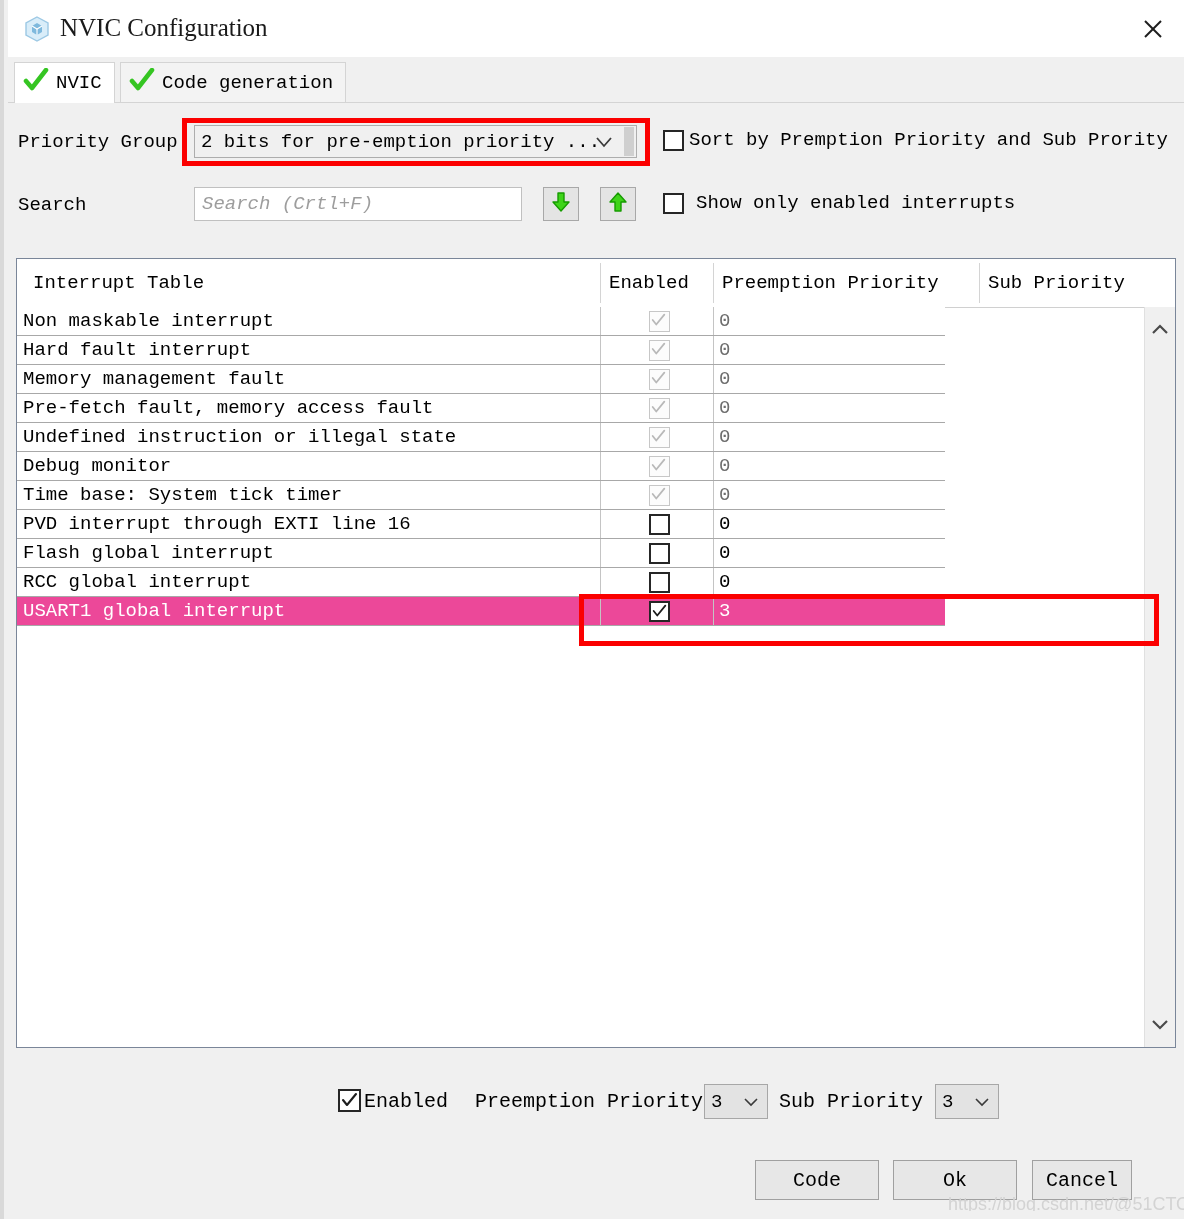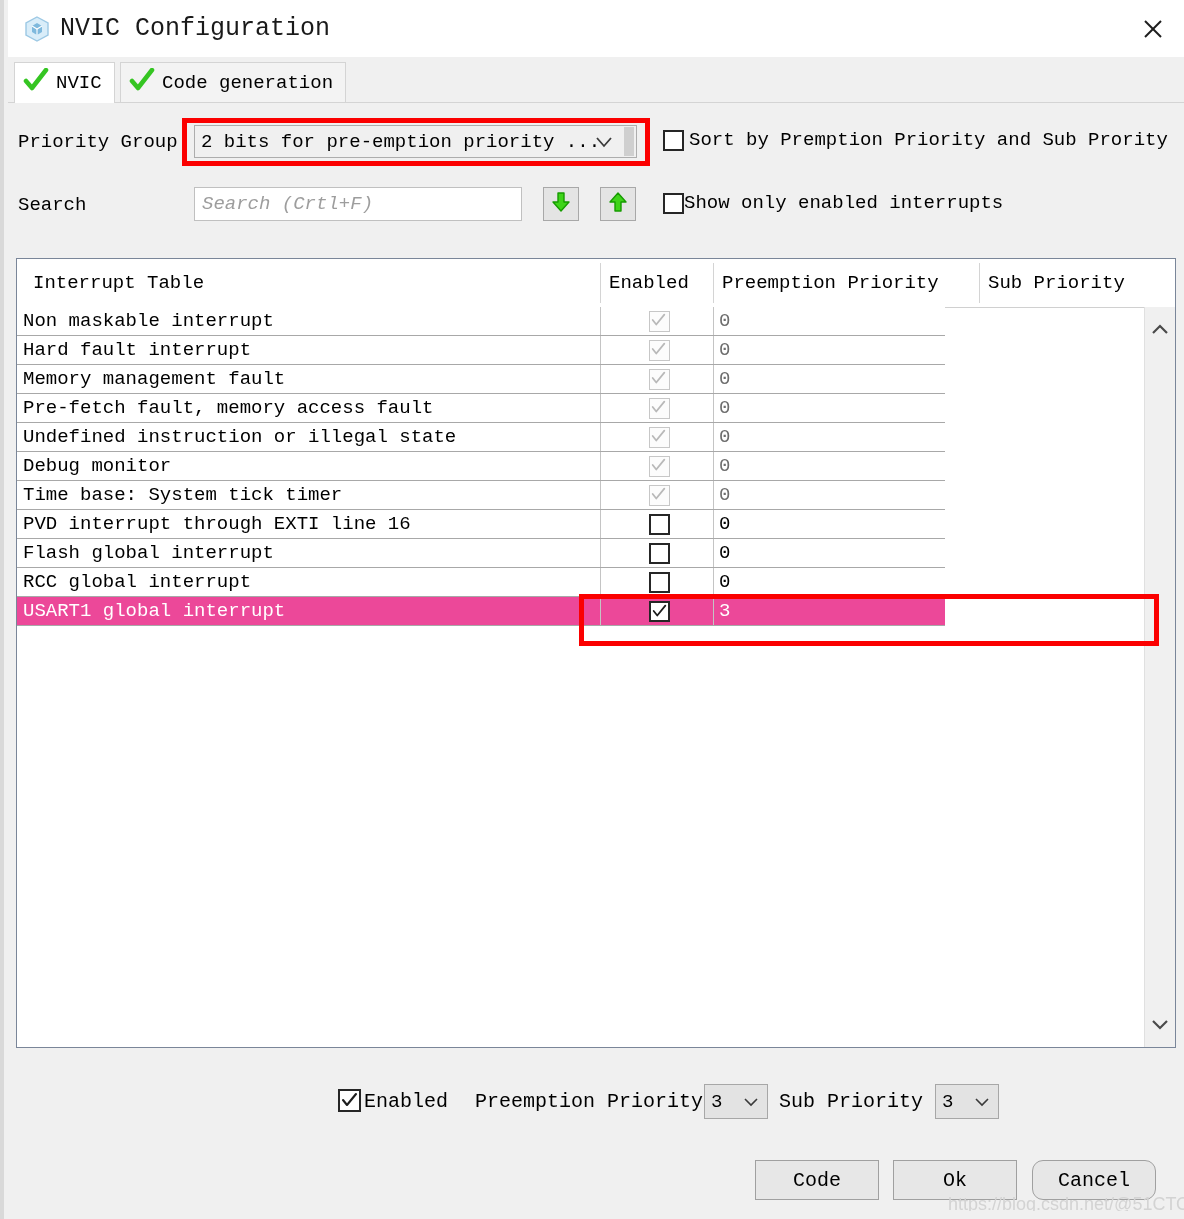--- a/index.html
+++ b/index.html
@@ -36,21 +36,21 @@
     border-bottom: 1px solid #e8e8e8;
   }
   #title-icon {
     position: absolute;
     left: 14px; top: 14px;
     width: 30px; height: 30px;
   }
   #title-text {
     position: absolute;
     left: 52px; top: 14px;
-    font-family: Liberation Mono, monospace;
+    font-family: Liberation Serif, serif;
     font-size: 25px;
     color: #1a1a1a;
     letter-spacing: 0px;
     white-space: nowrap;
   }
   #close-button {
     position: absolute;
     right: 8px; top: 4px;
     width: 54px; height: 50px;
     display: flex;
@@ -199,21 +199,21 @@
     box-sizing: border-box;
     display: inline-block;
     flex: none;
     cursor: default;
   }
   .cbrow .cbtext {
     font-size: 19px;
     color: #000;
     margin-left: 5px;
   }
-  #showonly-checkbox-row .cbtext { margin-left: 0; }
+  #showonly-checkbox-row .cbtext { margin-left: 12px; }
 
   
   #table-panel {
     position: absolute;
     left: 12px; top: 258px;
     width: 1160px; height: 790px;
     background: #ffffff;
     border: 1px solid #7a8699;
     box-sizing: border-box;
   }
@@ -379,21 +379,21 @@
     display: flex;
     align-items: center;
     justify-content: center;
     font-family: "Liberation Mono", "DejaVu Sans Mono", monospace;
     font-size: 20px;
     color: #000;
     cursor: default;
   }
   #apply-button  { left: 751px;  width: 124px; }
   #ok-button     { left: 889px;  width: 124px; }
-  #cancel-button { left: 1028px; width: 124px; border-radius: 11px; }
+  #cancel-button { left: 1028px; width: 100px; }
 
   #watermark {
     position: absolute;
     left: 944px; top: 1192px;
     font-family: "Liberation Sans", sans-serif;
     font-size: 18px;
     color: #d3d3d3;
     white-space: nowrap;
     pointer-events: none;
   }

